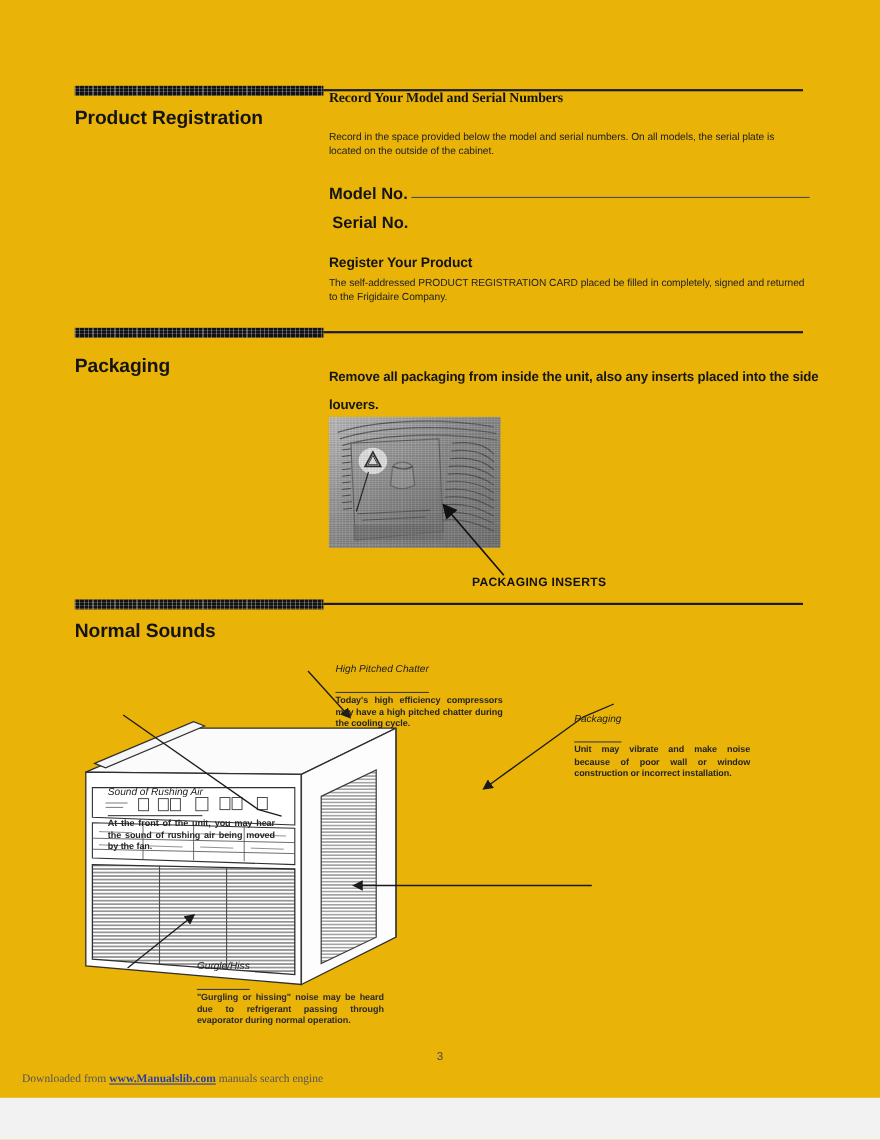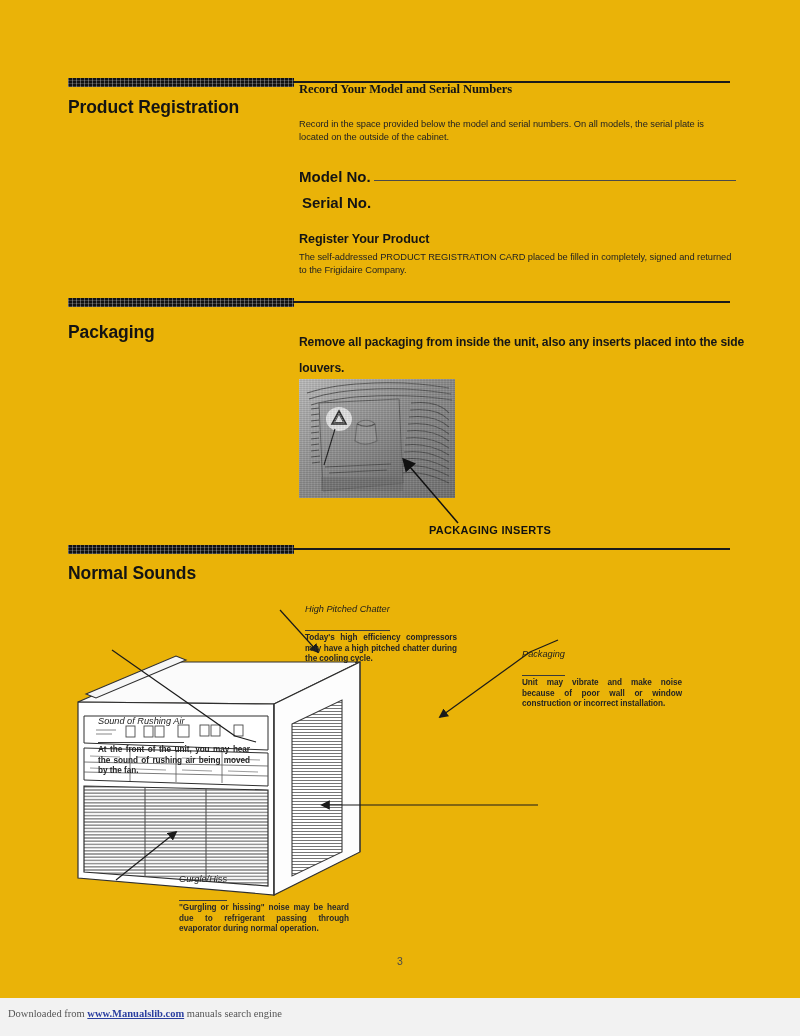--- a/index.html
+++ b/index.html
@@ -171,26 +171,26 @@
     top: 955px;
     text-align: center;
     font-size: 10.5px;
     color: #4a4a4a;
   }
 
   
   .footer {
     position: absolute;
     left: 0;
-    top: 1008px;
+    top: 976px;
     width: 800px;
     font-family: "Liberation Serif", serif;
     font-size: 10.5px;
     color: #555;
-    padding-left: 8px;
+    padding-left: 20px;
     box-sizing: border-box;
     white-space: nowrap;
   }
   .footer .link {
     color: #2b3fa0;
     text-decoration: underline;
     font-weight: bold;
   }
   .footer-band {
     position: absolute;

